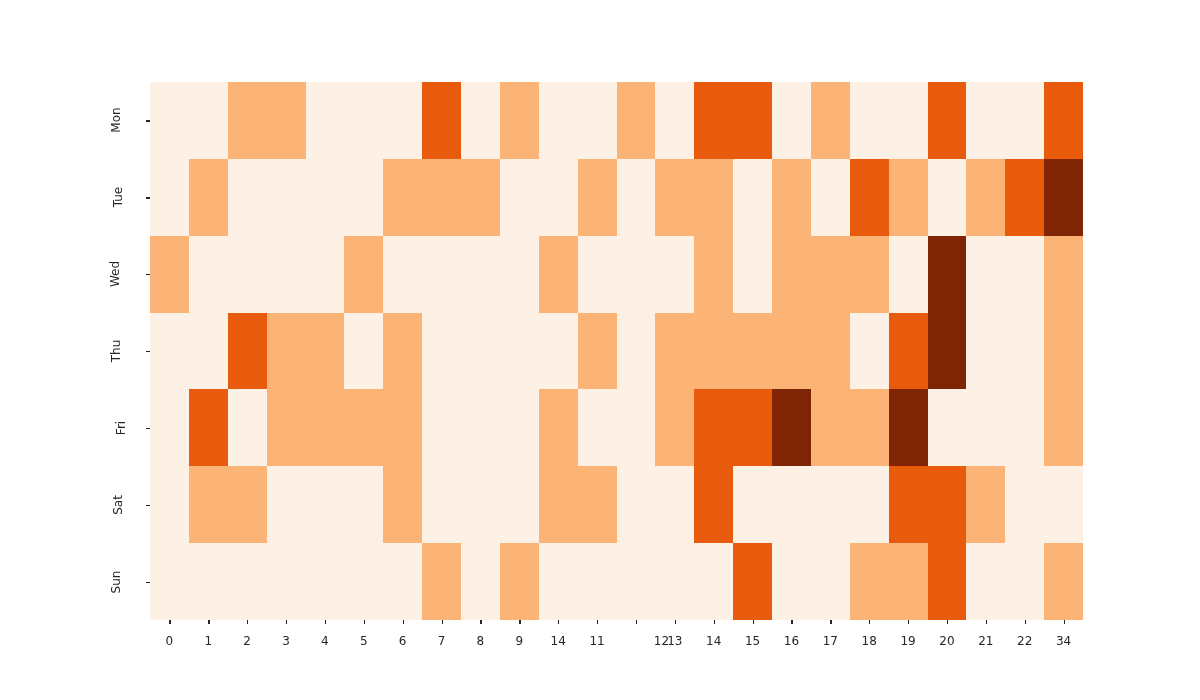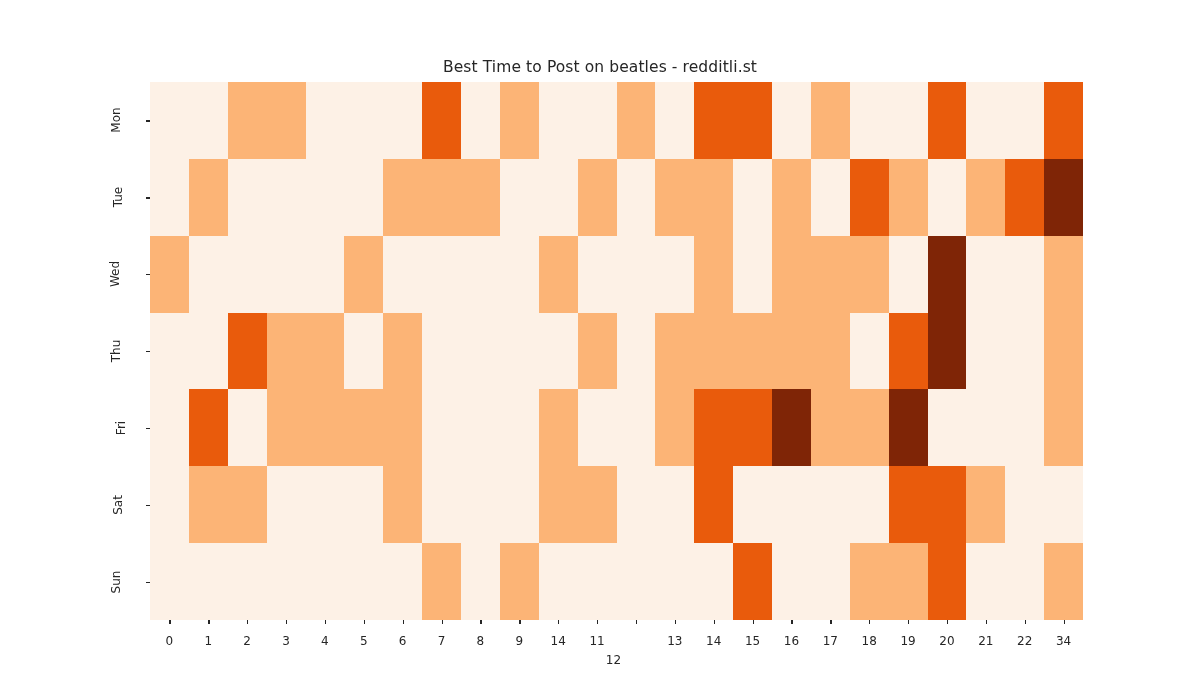--- a/index.html
+++ b/index.html
@@ -55,21 +55,20 @@
     text-align:center;
     font-size:26px;color:#b3aeab;opacity:0.95;
     pointer-events:none;letter-spacing:0.3px;
   }
 </style>
 </head>
 <body>
 
 <div id="root">
 
-  <div class="chart-title">Best Time to Post on beatles - redditli.st</div>
 
   <div class="ylabels">
       <div class="ylabel" style="top: 0px;">
         <span>Mon</span>
       </div>
       <div class="ytick" style="top: 38.4286px;"></div>
       <div class="ylabel" style="top: 76.8571px;">
         <span>Tue</span>
       </div>
       <div class="ytick" style="top: 115.286px;"></div>
@@ -282,21 +281,21 @@
       <div class="xlabel" style="left: 272.125px;">7</div>
       <div class="xtick" style="left: 291.562px;"></div>
       <div class="xlabel" style="left: 311px;">8</div>
       <div class="xtick" style="left: 330.438px;"></div>
       <div class="xlabel" style="left: 349.875px;">9</div>
       <div class="xtick" style="left: 369.312px;"></div>
       <div class="xlabel" style="left: 388.75px;">14</div>
       <div class="xtick" style="left: 408.188px;"></div>
       <div class="xlabel" style="left: 427.625px;">11</div>
       <div class="xtick" style="left: 447.062px;"></div>
-      <div class="xlabel" style="left: 444px; margin-top: 19px;">12</div>
+      <div class="xlabel" style="left: 492px;">12</div>
       <div class="xtick" style="left: 485.938px;"></div>
       <div class="xlabel" style="left: 505.375px;">13</div>
       <div class="xtick" style="left: 524.812px;"></div>
       <div class="xlabel" style="left: 544.25px;">14</div>
       <div class="xtick" style="left: 563.688px;"></div>
       <div class="xlabel" style="left: 583.125px;">15</div>
       <div class="xtick" style="left: 602.562px;"></div>
       <div class="xlabel" style="left: 622px;">16</div>
       <div class="xtick" style="left: 641.438px;"></div>
       <div class="xlabel" style="left: 660.875px;">17</div>

